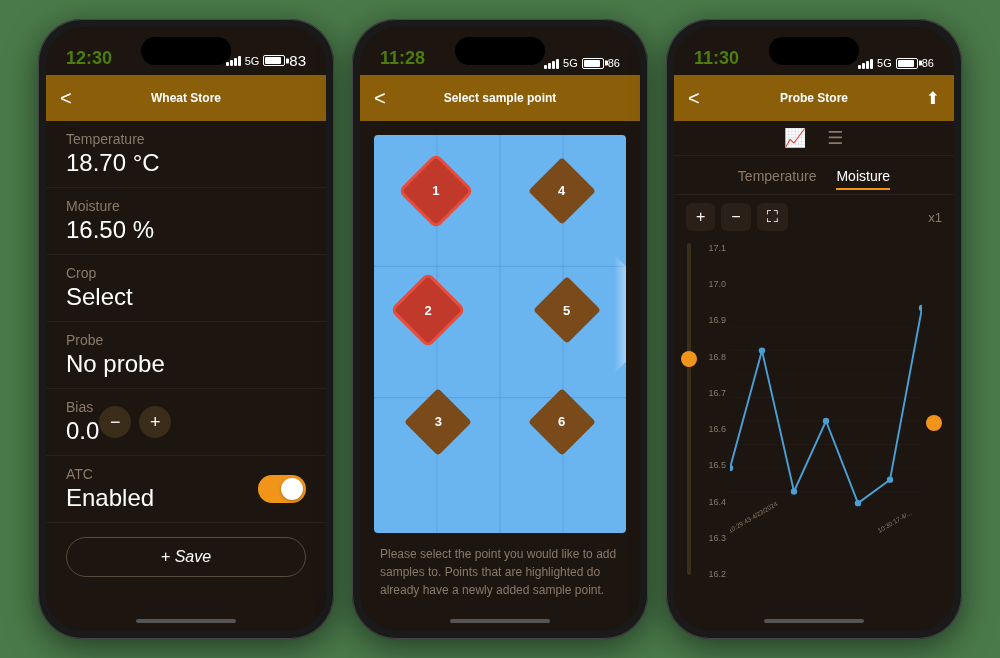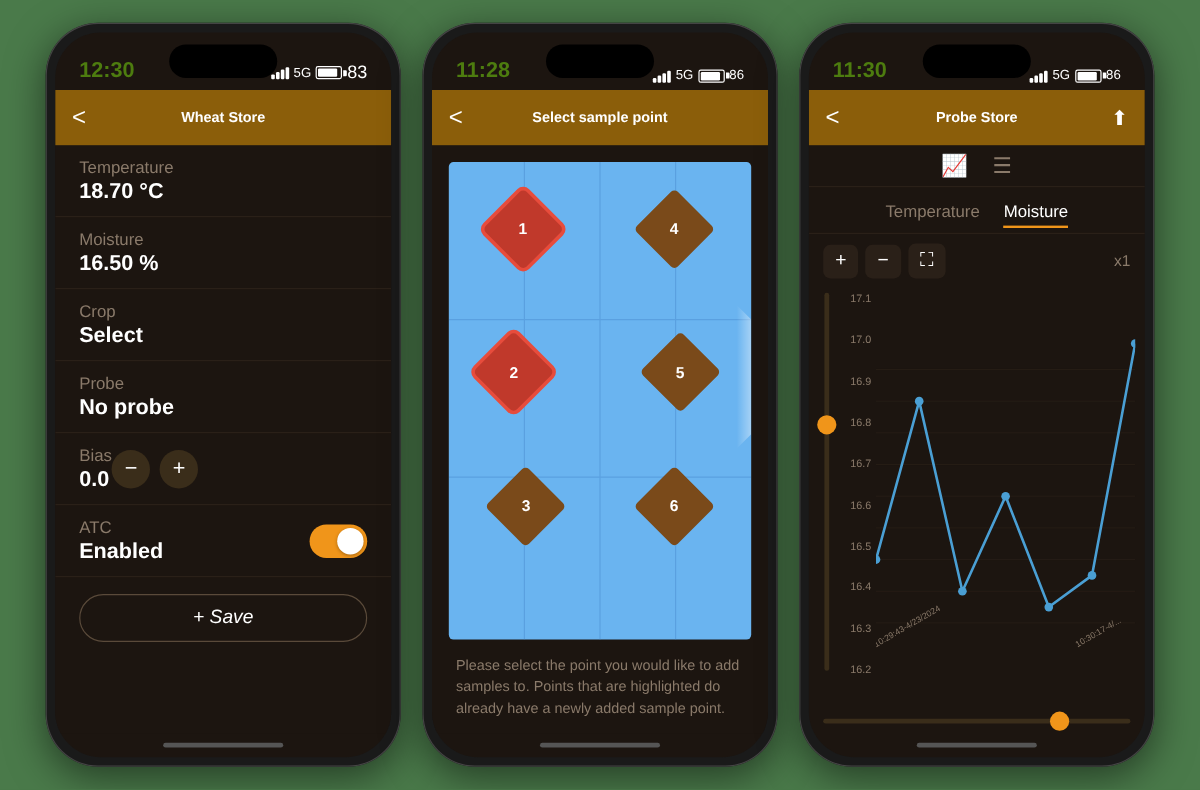--- a/index.html
+++ b/index.html
@@ -131,22 +131,22 @@
     }
 
     .wheat-row-label {
       color: #8a7a6a;
       font-size: 14px;
       margin-bottom: 2px;
     }
 
     .wheat-row-value {
       color: #fff;
-      font-size: 18px;
-      font-weight: 700;
+      font-size: 24px;
+      font-weight: 400;
     }
 
     .wheat-row-bias {
       display: flex;
       align-items: center;
     }
 
     .bias-controls {
       display: flex;
       gap: 8px;
@@ -588,21 +588,21 @@
         <span class="chart-tab chart-tab-active">Moisture</span>
       </div>
 
       <div class="chart-toolbar">
         <button class="chart-tool-btn">+</button>
         <button class="chart-tool-btn">−</button>
         <button class="chart-tool-btn">⛶</button>
         <span class="chart-tool-x1">x1</span>
       </div>
 
-      <div style="flex:1;display:flex;flex-direction:column;overflow:hidden;">
+      <div style="flex:1;display:flex;overflow:hidden;">
         <div class="chart-area">
 
           <div style="display:flex;flex-direction:column;align-items:center;padding:4px 4px 28px 0;width:18px;">
             <div style="width:4px;flex:1;background:#3a2d1a;border-radius:2px;position:relative;">
               <div style="width:16px;height:16px;background:#f0951a;border-radius:50%;position:absolute;top:35%;left:50%;transform:translate(-50%,-50%);"></div>
             </div>
           </div>
 
           <div class="chart-y-axis">
             <span class="chart-y-label">17.1</span>

